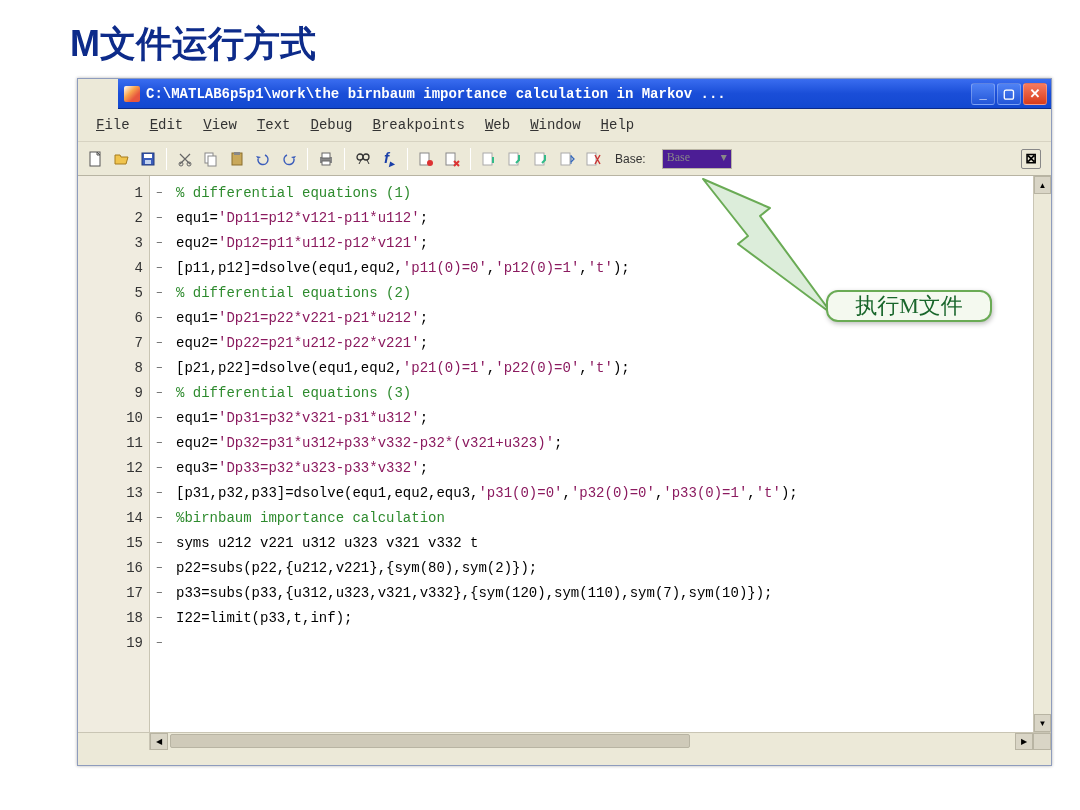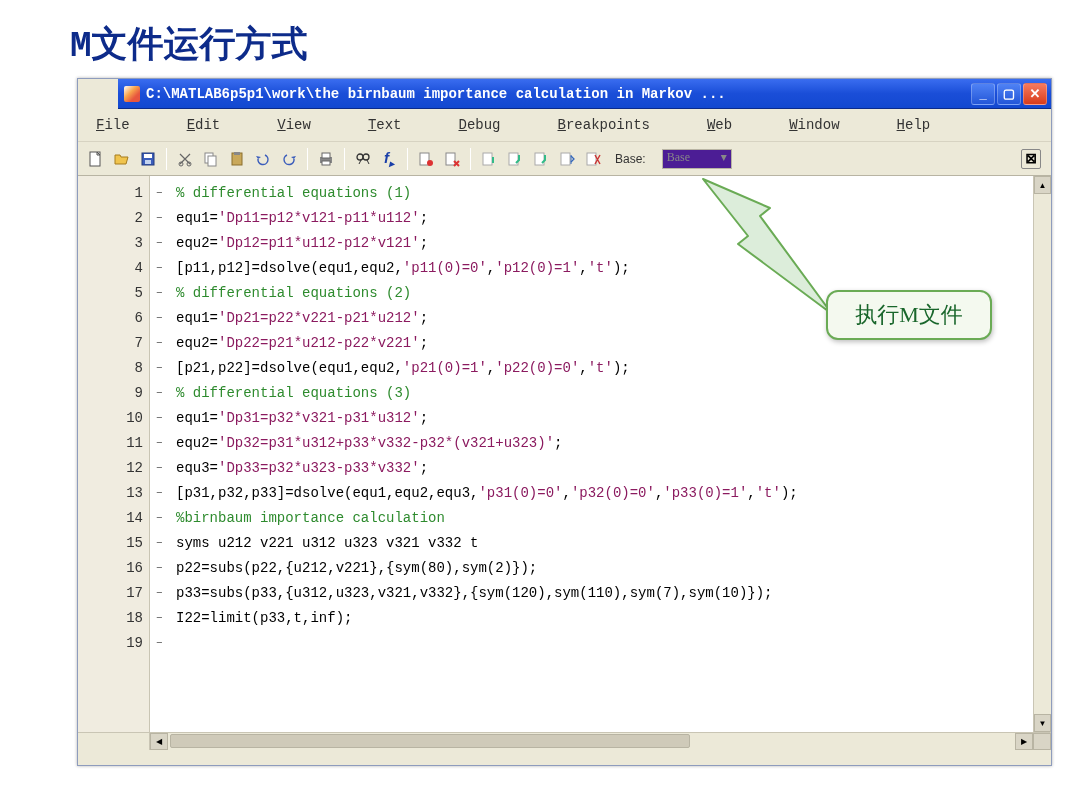--- a/index.html
+++ b/index.html
@@ -8,21 +8,21 @@
   background: #fff;
   width: 1080px;
   height: 810px;
   position: relative;
 }
 .page-title {
   color: #0d2b8a;
   font-size: 36px;
   font-weight: bold;
   padding: 20px 0 12px 70px;
-  font-family: Liberation Mono, monospace;
+  font-family: Liberation Sans, sans-serif;
 }
 .app-window {
   position: absolute;
   left: 77px;
   top: 78px;
   width: 975px;
   height: 688px;
   background: #ece9d8;
   border: 1px solid #8e9cbd;
   box-shadow: 0 0 3px rgba(0,0,0,.3);
@@ -66,21 +66,20 @@
 .menubar {
   height: 24px;
   background: #ece9d8;
   display: flex;
   align-items: center;
   padding: 16px 8px;
   font-family: "Courier New", monospace;
   font-size: 14px;
   color: #333;
   border-bottom: 1px solid #d7d3c2;
-  gap: 37px;
 }
 .menu-item {
   padding: 2px 10px;
   cursor: pointer;
 }
 .menu-item u { text-decoration: underline; }
 .toolbar {
   height: 34px;
   background: #ece9d8;
   display: flex;
@@ -227,21 +226,21 @@
   height: 100%;
   display: flex;
   align-items: center;
 }
 .status-left { flex: 1; border: none; }
 .callout {
   position: absolute;
   right: 88px;
   top: 290px;
   width: 166px;
-  height: 50px;
+  height: 32px;
   background: #f4f9ef;
   border: 2px solid #6aab55;
   border-radius: 12px;
   display: flex;
   align-items: center;
   justify-content: center;
   font-size: 22px;
   color: #19662b;
   font-family: "SimSun", "Times New Roman", serif;
   box-shadow: 1px 2px 5px rgba(0,0,0,.25);

